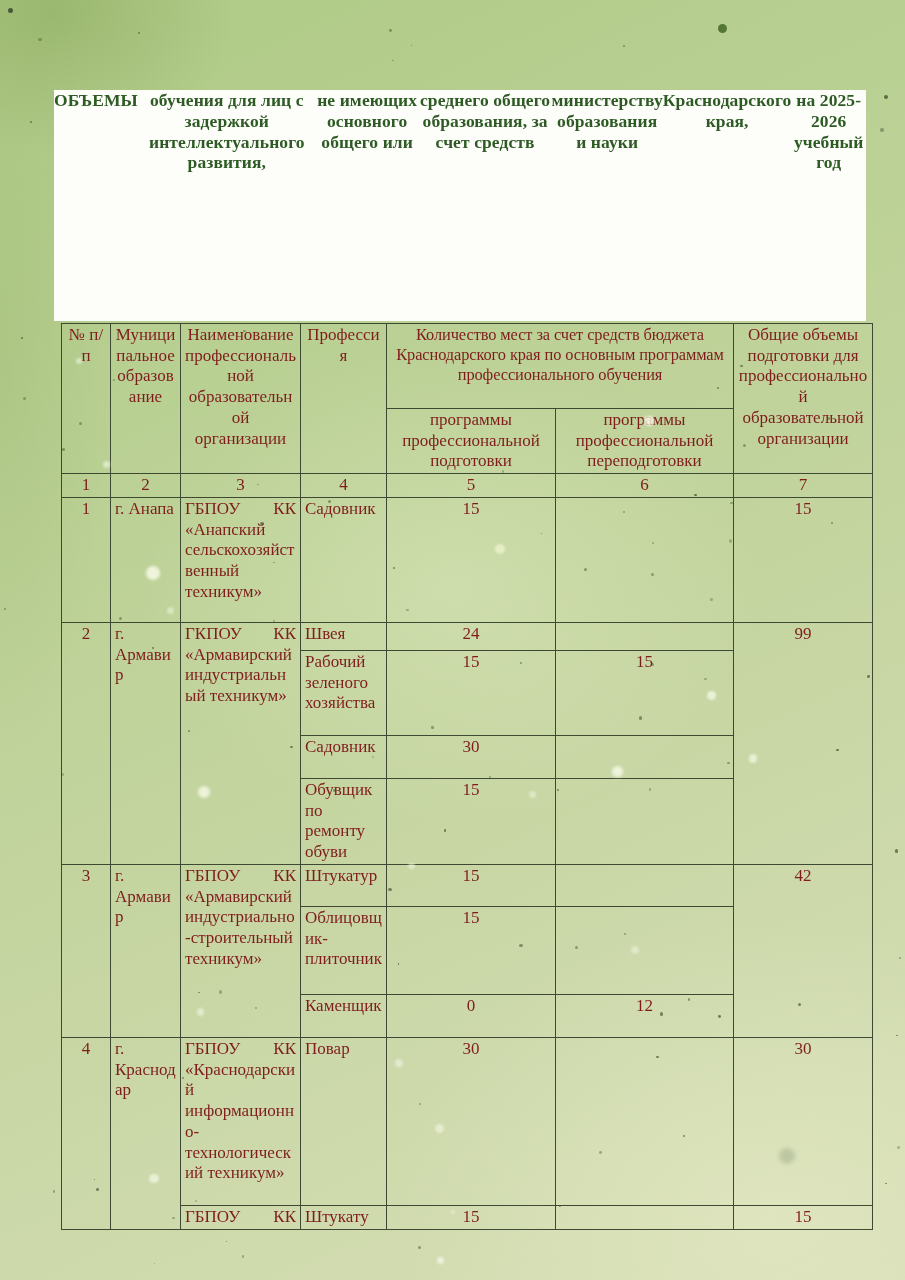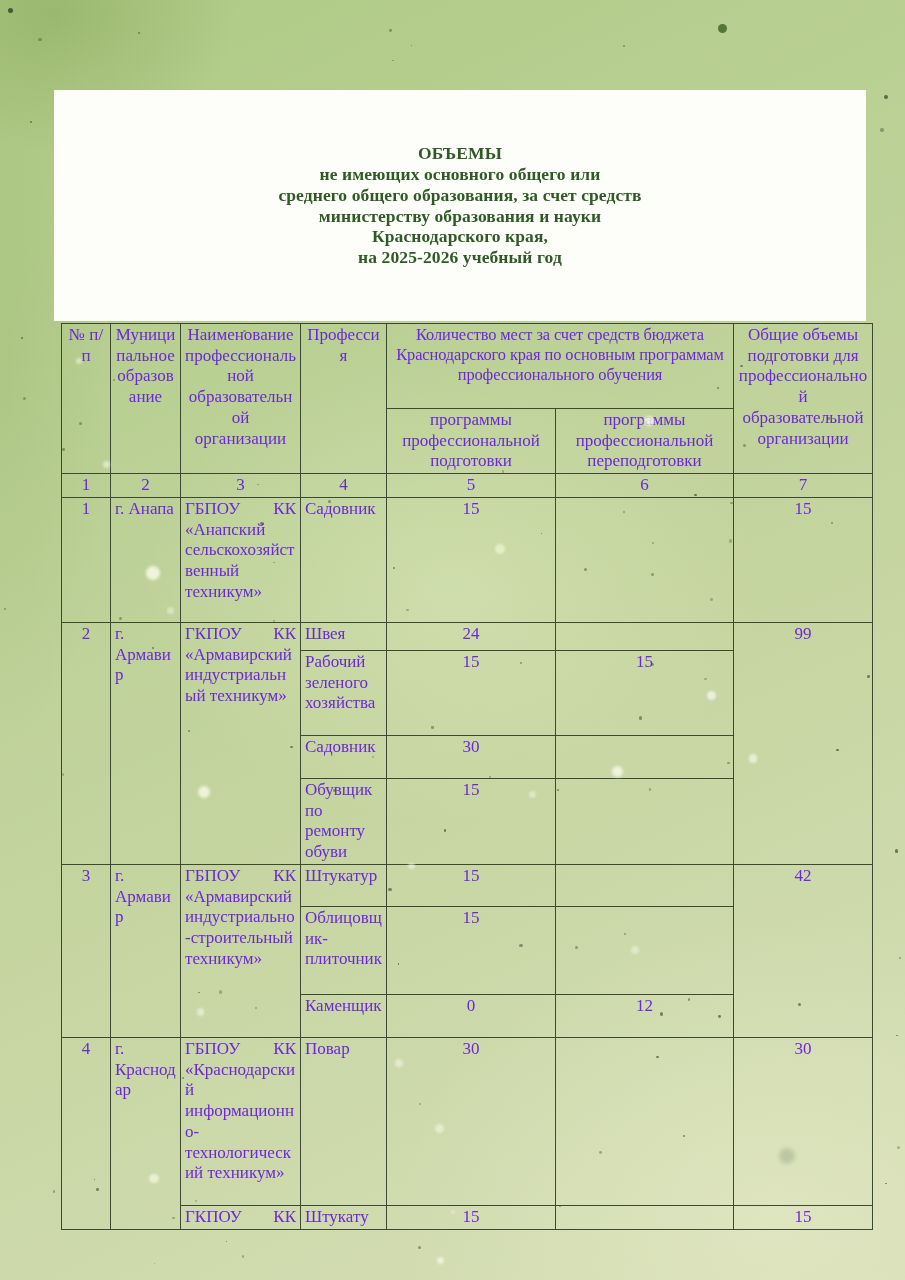--- a/index.html
+++ b/index.html
@@ -9,31 +9,31 @@
     background:
       radial-gradient(ellipse 260px 200px at 6% 1%, rgba(125,158,78,.40), transparent 70%),
       radial-gradient(ellipse 160px 560px at 0% 28%, rgba(138,168,92,.22), transparent 72%),
       radial-gradient(ellipse 430px 330px at 50% 46%, rgba(230,240,202,.35), transparent 72%),
       radial-gradient(ellipse 500px 400px at 85% 95%, rgba(238,242,210,.40), transparent 75%),
       linear-gradient(155deg,#aec985 0%,#b9d093 28%,#c3d49e 52%,#cdd9ab 75%,#d7deb5 100%);
   }
   .speckle{position:absolute;border-radius:50%;pointer-events:none;}
   .title-box{
     position:absolute;left:54px;top:90px;width:812px;height:231px;
-    background:#fdfdfa;display:flex;flex-direction:column;justify-content:center;
+    background:#fdfdfa;display:flex;flex-direction:row;justify-content:center;
     text-align:center;z-index:2;
   }
   .title-line{
     font-weight:bold;color:#2e5b24;font-size:17.5px;line-height:20.8px;
     letter-spacing:.1px;
   }
   table.doc{
     position:absolute;left:61px;top:323px;width:811px;z-index:2;
     border-collapse:collapse;table-layout:fixed;
-    color:#6d28d9;font-size:17px;line-height:1.22;
+    color:#7f1d1d;font-size:17px;line-height:1.22;
   }
   table.doc th,table.doc td{
     border:1.5px solid #3e4933;vertical-align:top;
     padding:1px 4px;font-weight:normal;overflow-wrap:break-word;overflow:hidden;
   }
   tr.h1{height:85px;} tr.h2{height:62px;} tr.numrow{height:22px;}
   .hc{text-align:center;}
   .hparent{font-size:16.4px;letter-spacing:-.1px;padding:1px 2px;}
   .numcell{text-align:center;padding:0 2px;}
   .c-num{text-align:center;}
@@ -42,20 +42,21 @@
   .c-org.cut{text-align-last:justify;}
   .c-prof{text-align:left;}
   .c-val{text-align:center;}
   .c-total{text-align:center;}
 </style>
 </head>
 <body>
 
 <div class="title-box">
   <div class="title-line">ОБЪЕМЫ</div>
+  <div class="title-line">обучения для лиц с задержкой интеллектуального развития,</div>
   <div class="title-line">не имеющих основного общего или</div>
   <div class="title-line">среднего общего образования, за счет средств</div>
   <div class="title-line">министерству образования и науки</div>
   <div class="title-line">Краснодарского края,</div>
   <div class="title-line">на 2025-2026 учебный год</div>
 </div>
 
 <table class="doc">
   <colgroup>
     <col style="width:49px">
@@ -145,21 +146,21 @@
       <tr style="height: 168px;">
         <td class="c-num" rowspan="2">4</td>
         <td class="c-muni" rowspan="2">г. Краснодар</td>
         <td class="c-org" rowspan="1">ГБПОУ КК «Краснодарский информационно-технологический техникум»</td>
         <td class="c-prof">Повар</td>
         <td class="c-val">30</td>
         <td class="c-val"></td>
         <td class="c-total" rowspan="1">30</td>
       </tr>
       <tr style="height: 20px;">
-        <td class="c-org cut" rowspan="1">ГКПОУ КК</td>
+        <td class="c-org cut" rowspan="1">ГБПОУ КК</td>
         <td class="c-prof">Штукату</td>
         <td class="c-val">15</td>
         <td class="c-val"></td>
         <td class="c-total" rowspan="1">15</td>
       </tr>
     </tbody>
 </table>
 
 <div class="speckle" style="left: 831.293px; top: 521.928px; width: 2.05673px; height: 2.05673px; background: rgba(62, 74, 46, 0.51); z-index: 3;"></div>
 <div class="speckle" style="left: 623.33px; top: 45.4026px; width: 2.08443px; height: 2.08443px; background: rgba(62, 74, 46, 0.482); z-index: 3;"></div>

